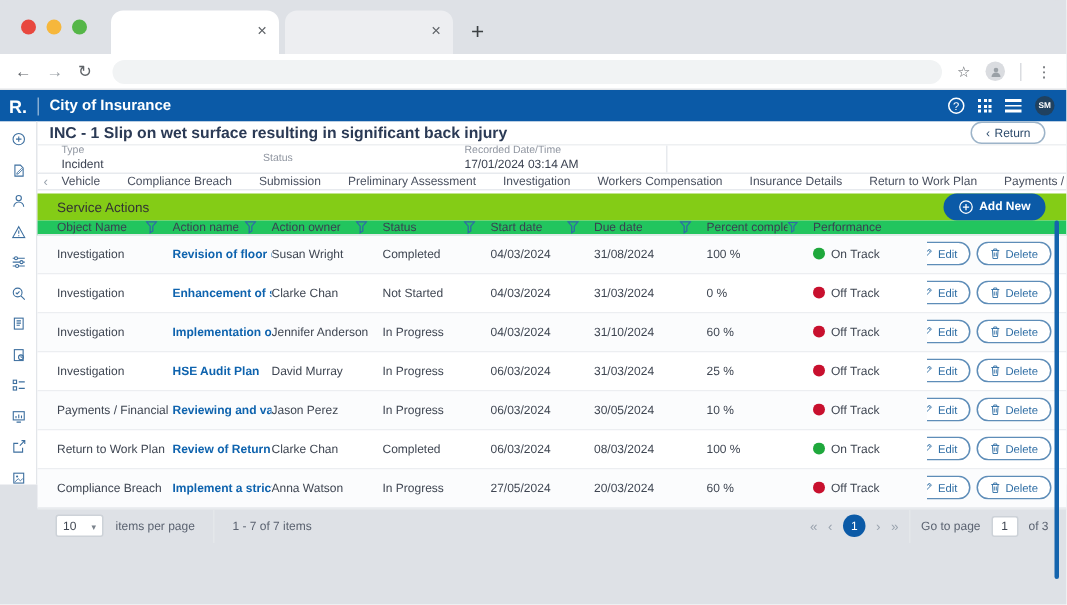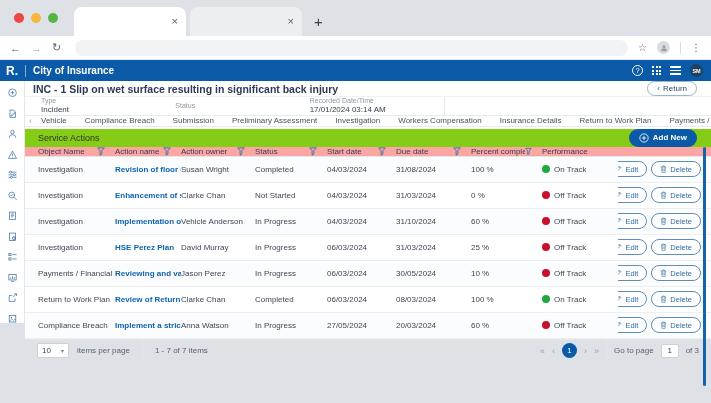--- a/index.html
+++ b/index.html
@@ -56,21 +56,21 @@
 
   .tabs { height:20px; display:flex; align-items:stretch; border-bottom:1px solid #e7eaee; padding:0 4px; }
   .tab-scroll { width:12px; display:flex; align-items:center; justify-content:center; color:#9aa3ae; font-size:9px; cursor:pointer; }
   .ntab { padding:0 9px; display:flex; align-items:center; font-size:8px; color:#4a5160; cursor:pointer; white-space:nowrap; }
 
   .section-head { height:32px; background:#84cc16; display:flex; align-items:center; padding:0 14px 0 13px; margin-top:2px; }
   .section-title { font-size:9px; color:#333; }
   .addnew { margin-left:auto; background:#0b5aa7; color:#fff; border:none; border-radius:10px; height:18px; padding:0 10px; font-size:8px; font-weight:bold; display:flex; align-items:center; gap:4px; font-family:inherit; cursor:pointer; }
 
   .tgrid { display:grid; grid-template-columns:77px 66px 74px 72px 69px 75px 71px 76px 1fr; padding-left:13px; align-items:center; }
-  .thead { height:18px; border-bottom:1px solid #e4e7ea; background:#fca5a5; }
+  .thead { height:18px; border-bottom:1px solid #e4e7ea; background:#22c55e; }
   .hcell { display:flex; align-items:center; justify-content:space-between; padding-right:10px; font-size:8px; color:#3a4150; }
   .hcell .lbl { white-space:nowrap; overflow:hidden; }
   .trow { height:26px; border-bottom:1px solid #eceef1; background:#fbfcfd; }
   .trow.alt { background:#fff; }
   .cell { font-size:8px; color:#3f4652; white-space:nowrap; overflow:hidden; padding-right:8px; }
   .cell.link { color:#0e63ae; font-weight:bold; text-decoration:none; cursor:pointer; }
   .cell.perf { display:flex; align-items:center; gap:4px; }
   .dot { width:8px; height:8px; border-radius:50%; display:inline-block; flex:none; }
   .cell.actions { display:flex; gap:4px; justify-content:flex-end; padding-right:10px; }
   .rbtn { background:#fff; border:1px solid #5e8db8; border-radius:9px; height:16px; padding:0 8px; font-size:7.5px; color:#2e6da4; display:flex; align-items:center; gap:3px; font-family:inherit; cursor:pointer;text-align:center; }
@@ -357,21 +357,21 @@
                 <path d="M1 3h8M3.5 3V1.5h3V3M2.2 3l.5 8h4.6l.5-8M4 5v4M6 5v4" fill="none" stroke="#2e6da4" stroke-width=".9"></path>
               </svg>
         <span>Delete</span>
       </button>
     </span>
   </div>
 
   <div class="tgrid trow">
     <span class="cell">Investigation</span>
     <a class="cell link">Implementation of a ...</a>
-    <span class="cell">Vehicle Anderson</span>
+    <span class="cell">Jennifer Anderson</span>
     <span class="cell">In Progress</span>
     <span class="cell">04/03/2024</span>
     <span class="cell">31/10/2024</span>
     <span class="cell">60 %</span>
     <span class="cell perf">
       <i class="dot" style="background: rgb(200, 16, 46);"></i>
       <span>Off Track</span>
     </span>
     <span class="cell actions">
       <button class="rbtn">
@@ -384,21 +384,21 @@
         <svg width="7" height="8" viewBox="0 0 10 12">
                 <path d="M1 3h8M3.5 3V1.5h3V3M2.2 3l.5 8h4.6l.5-8M4 5v4M6 5v4" fill="none" stroke="#2e6da4" stroke-width=".9"></path>
               </svg>
         <span>Delete</span>
       </button>
     </span>
   </div>
 
   <div class="tgrid trow alt">
     <span class="cell">Investigation</span>
-    <a class="cell link">HSE Perez Plan</a>
+    <a class="cell link">HSE Audit Plan</a>
     <span class="cell">David Murray</span>
     <span class="cell">In Progress</span>
     <span class="cell">06/03/2024</span>
     <span class="cell">31/03/2024</span>
     <span class="cell">25 %</span>
     <span class="cell perf">
       <i class="dot" style="background: rgb(200, 16, 46);"></i>
       <span>Off Track</span>
     </span>
     <span class="cell actions">

